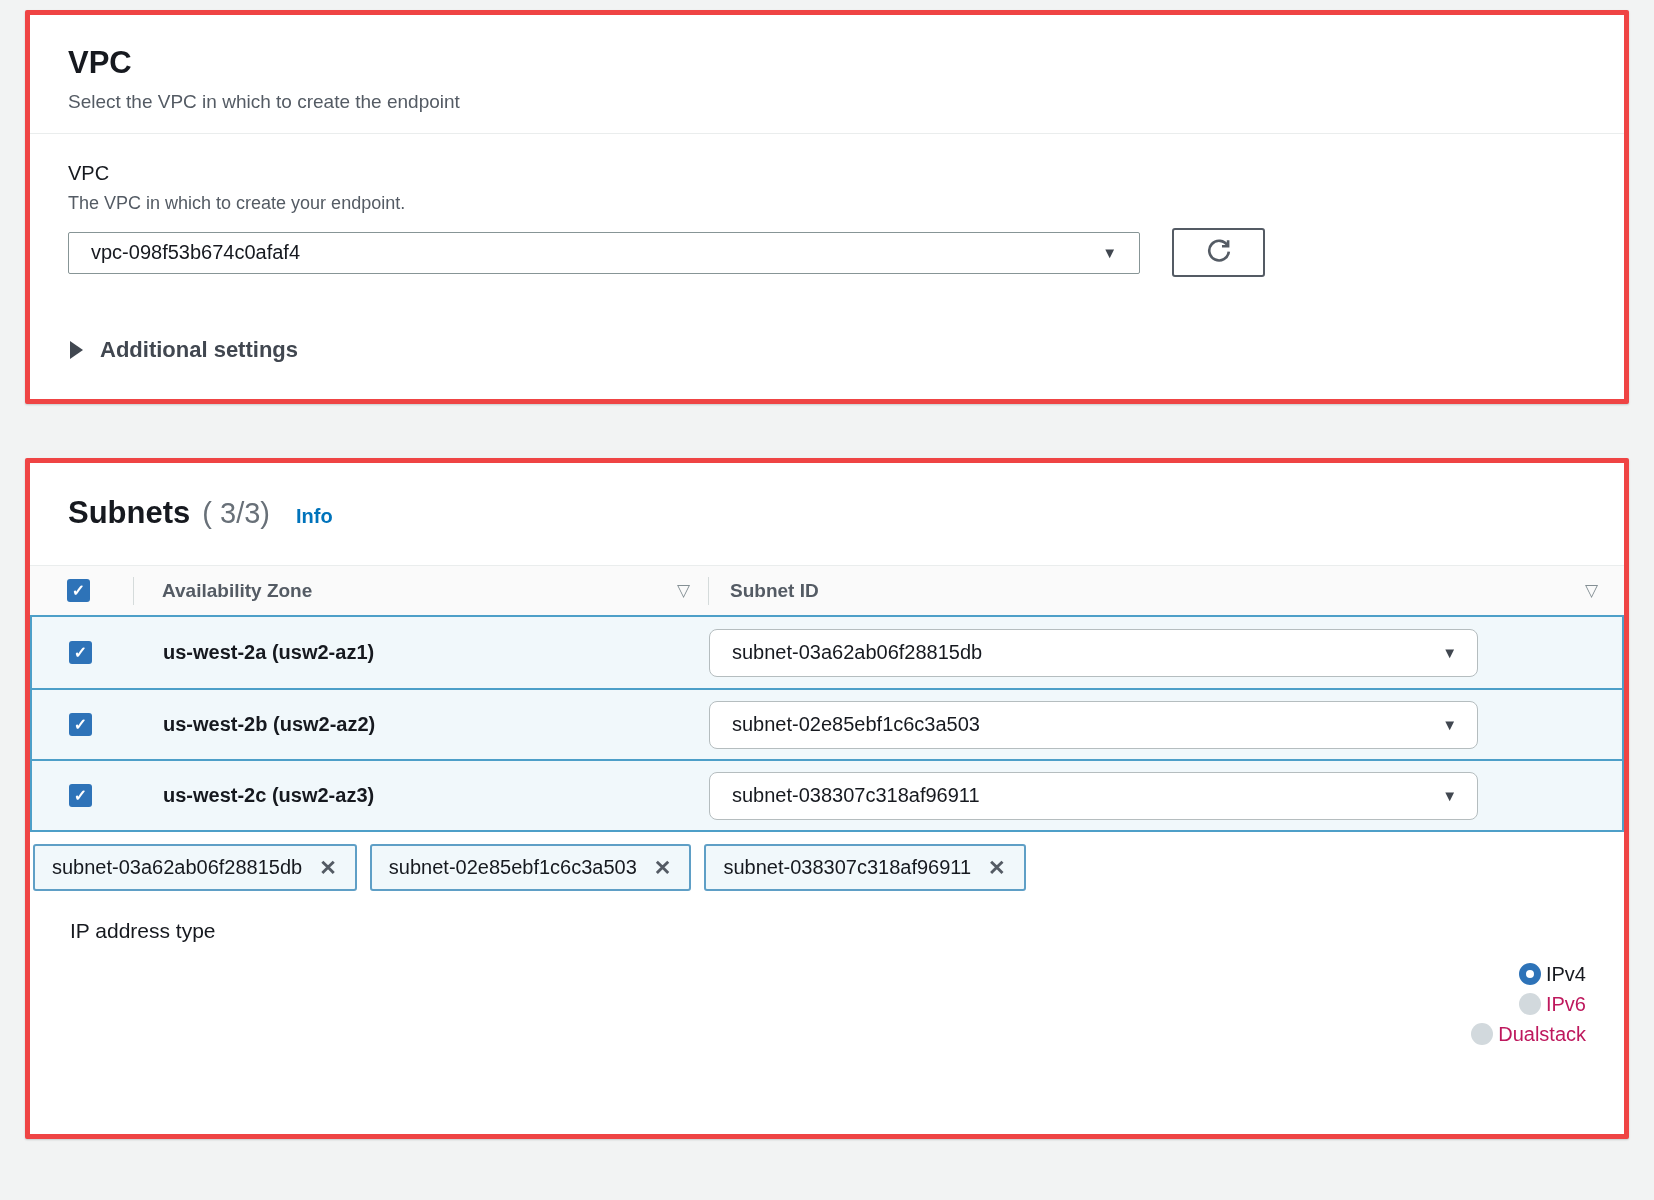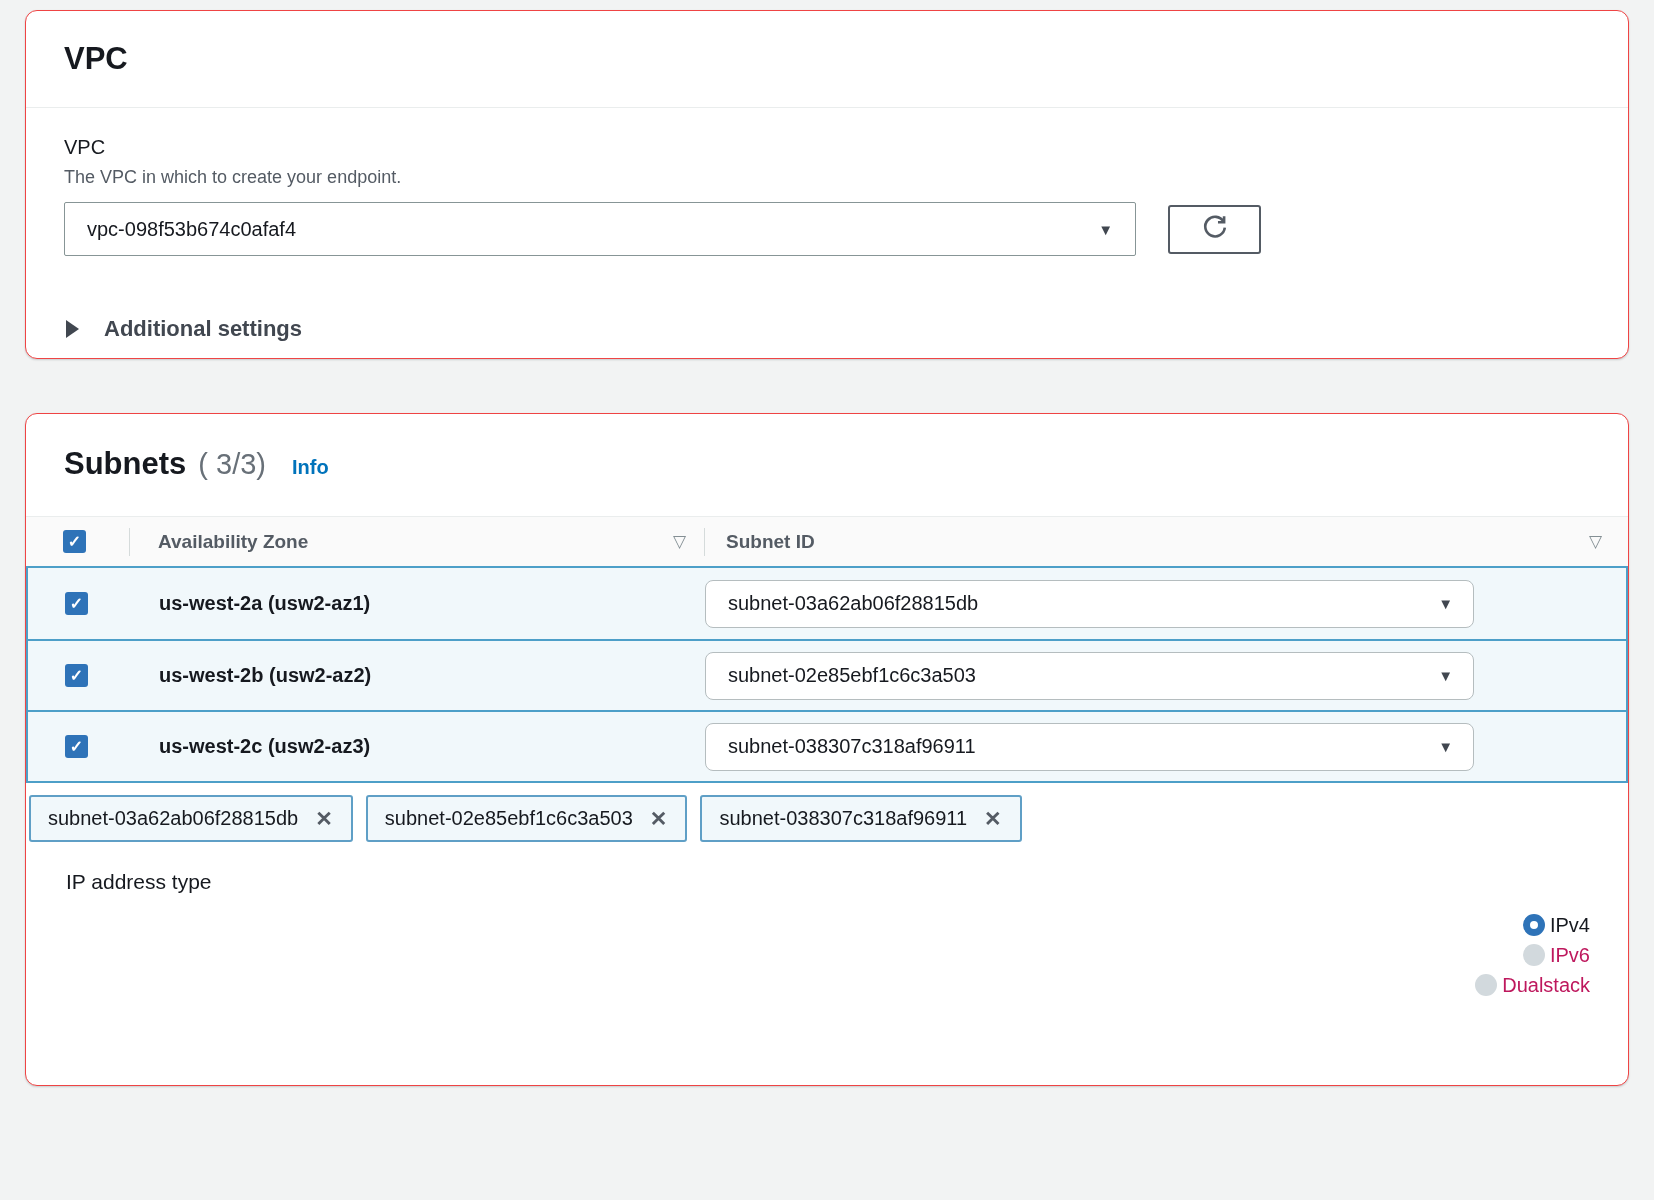--- a/index.html
+++ b/index.html
@@ -7,52 +7,52 @@
   body {
     width:1654px; height:1200px;
     background:#f2f3f3;
     font-family:"Liberation Sans", sans-serif;
     color:#16191f;
     overflow:hidden;
   }
   .card {
     margin:0 25px;
     background:#ffffff;
-    border:1px solid #ef4444;
-    border-radius:12px;
+    border:5px solid #ef4444;
+    border-radius:2px;
     box-shadow:0 1px 2px rgba(0,28,36,0.18);
   }
   #vpc-card { margin-top:10px; }
   #subnets-card { margin-top:54px; }
 
   
   .card-header { padding:30px 38px 20px 38px; }
   .card-title { font-size:31px; font-weight:bold; margin:0 0 10px 0; color:#16191f; }
   .card-title-inline { display:flex; align-items:baseline; gap:12px; padding:32px 38px 34px 38px; }
   .card-subtitle { font-size:19px; color:#545b64; }
   .divider { border-top:1px solid #eaeded; }
 
   .field-section { padding:28px 38px 34px 38px; }
   .field-label { font-size:20px; margin-bottom:8px; }
   .field-desc { font-size:18px; color:#545b64; margin-bottom:14px; }
   .select-row { display:flex; align-items:center; gap:32px; }
   .select-box {
-    width:1072px; height:54px;
+    width:1072px; height:42px;
     border:1px solid #879596; border-radius:2px;
     background:#fff;
     display:flex; align-items:center; justify-content:space-between;
     padding:0 22px; font-size:20px; cursor:pointer;
   }
   .caret { color:#414750; font-size:15px; line-height:1; }
   .refresh-btn {
     width:93px; height:49px;
     background:#fff; border:2px solid #545b64; border-radius:3px;
     display:flex; align-items:center; justify-content:center; cursor:pointer;
   }
-  .expander { display:flex; align-items:center; gap:25px; padding:26px 38px 16px 40px; cursor:pointer; }
+  .expander { display:flex; align-items:center; gap:17px; padding:26px 38px 36px 40px; cursor:pointer; }
   .expander-tri {
     width:0; height:0;
     border-top:9px solid transparent; border-bottom:9px solid transparent;
     border-left:13px solid #414750;
   }
   .expander-label { font-size:22px; font-weight:bold; color:#414750; }
 
   
   .count-label { font-size:29px; color:#687078; font-weight:normal; }
   .info-link { font-size:20px; font-weight:bold; color:#0073bb; margin-left:14px; cursor:pointer; }
@@ -109,20 +109,21 @@
   .radio.selected { background:#fff; border:7px solid #2e73b8; }
   .radio.disabled { background:#d2d9dd; border:none; cursor:default; }
   .radio-label-disabled { color:#be185d; }
 </style>
 </head>
 <body>
 
 <div class="card" id="vpc-card">
   <div class="card-header">
     <h1 class="card-title">VPC</h1>
+    <div class="card-subtitle">Select the VPC in which to create the endpoint</div>
   </div>
   <div class="divider"></div>
 
   <div class="field-section">
     <div class="field-label">VPC</div>
     <div class="field-desc">The VPC in which to create your endpoint.</div>
     <div class="select-row">
       <div class="select-box">
         <span>vpc-098f53b674c0afaf4</span>
         <span class="caret">▼</span>

